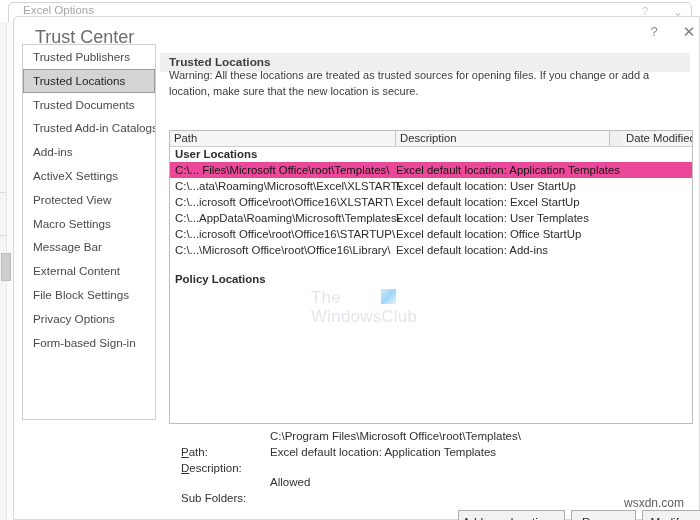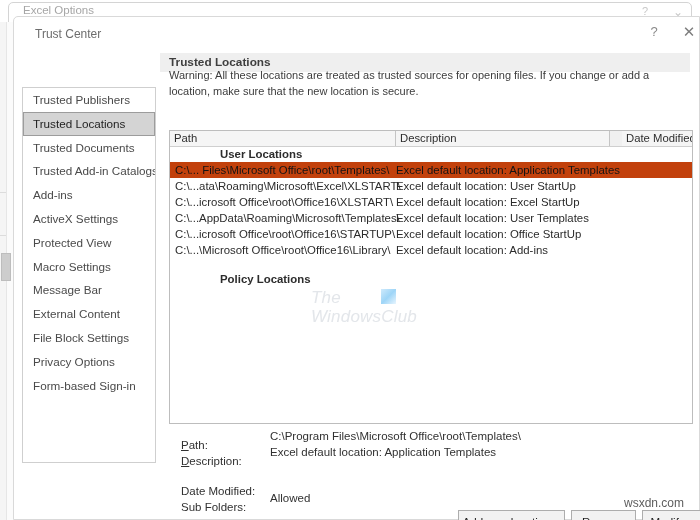--- a/index.html
+++ b/index.html
@@ -97,21 +97,21 @@
     height: 504px;
     background: #ffffff;
     border: 1px solid #d9d9d9;
     border-radius: 5px 0 0 0;
     box-sizing: border-box;
   }
   .dialog-title {
     position: absolute;
     left: 21px;
     top: 10px;
-    font-size: 12px;
+    font-size: 18px;
     color: #6d6d6d;
     white-space: nowrap;
   }
   .title-btn {
     position: absolute;
     top: 8px;
     font-size: 13px;
     color: #8a8a8a;
     width: 20px;
     text-align: center;
@@ -125,21 +125,20 @@
   .sidebar {
     position: absolute;
     left: 8px;
     top: 27px;
     width: 134px;
     height: 376px;
     background: #ffffff;
     border: 1px solid #cfcfcf;
     box-sizing: border-box;
     overflow: hidden;
-    margin-top: 43px;
   }
   .side-item {
     position: relative;
     height: 23.8px;
     line-height: 23.8px;
     padding-left: 10px;
     font-size: 11.7px;
     color: #4a4a4a;
     white-space: nowrap;
     box-sizing: border-box;
@@ -230,30 +229,29 @@
     color: #777;
   }
   .lv-group {
     font-size: 11.4px;
     font-weight: bold;
     color: #2c2c2c;
     padding-left: 5px;
     height: 15px;
     line-height: 15px;
     white-space: nowrap;
-    margin-left: 45px;
   }
   .lv-row {
     position: relative;
     height: 16px;
     line-height: 16px;
     white-space: nowrap;
     cursor: default;
   }
-  .lv-row.selected { background: #c2410c; }
+  .lv-row.selected { background: #ec4899; }
   .lv-cell-path {
     position: absolute;
     left: 5px;
     top: 0;
     font-size: 11.4px;
     color: #2b2b2b;
     white-space: nowrap;
   }
   .lv-cell-desc {
     position: absolute;
@@ -268,21 +266,20 @@
   .lv-spacer { height: 14px; }
 
   
   .watermark {
     position: absolute;
     left: 151px;
     top: 244px;
     width: 130px;
     height: 42px;
     pointer-events: none;
-    font-style: italic;
   }
   .wm-text {
     position: absolute;
     left: 0px;
     top: 0px;
     font-size: 17px;
     line-height: 19px;
     color: #e3e6ea;
     font-family: "Liberation Sans", sans-serif;
     letter-spacing: 0.2px;
@@ -293,21 +290,21 @@
     left: 70px;
     top: 1px;
     width: 15px;
     height: 15px;
     background: linear-gradient(135deg, #cfeafc 0%, #9ed5f7 50%, #e8f5fe 100%);
   }
 
   
   .details { position: absolute; left: 9px; top: 386px; width: 524px; }
   .det-row { position: relative; height: 15.5px; font-size: 11.5px; color: #313131; }
-  .det-label { position: absolute; left: 12px; top: 9px; white-space: nowrap; }
+  .det-label { position: absolute; left: 12px; top: 16px; white-space: nowrap; }
   .det-value { position: absolute; left: 101px; top: 0; white-space: nowrap; }
   .det-gap { height: 15px; }
 
   
   .btnrow { position: absolute; left: 9px; top: 466px; width: 524px; height: 24px; }
   .push-btn {
     position: absolute;
     top: 0;
     height: 22px;
     line-height: 21px;
@@ -439,24 +436,20 @@
         <div class="det-row">
           <span class="det-label"><u>P</u><span>ath:</span></span>
           <span class="det-value">C:\Program Files\Microsoft Office\root\Templates\</span>
         </div>
         <div class="det-row">
           <span class="det-label"><u>D</u><span>escription:</span></span>
           <span class="det-value">Excel default location: Application Templates</span>
         </div>
         <div class="det-gap"></div>
         <div class="det-row">
-          <span class="det-label">Date Modified:</span>
-          <span class="det-value"></span>
-        </div>
-        <div class="det-row">
           <span class="det-label">Sub Folders:</span>
           <span class="det-value">Allowed</span>
         </div>
       </div>
 
       <div class="btnrow">
         <div class="push-btn btn-add"><u>A</u><span>dd new location...</span></div>
         <div class="push-btn btn-remove"><u>R</u><span>emove</span></div>
         <div class="push-btn btn-modify"><u>M</u><span>odify...</span></div>
       </div>

